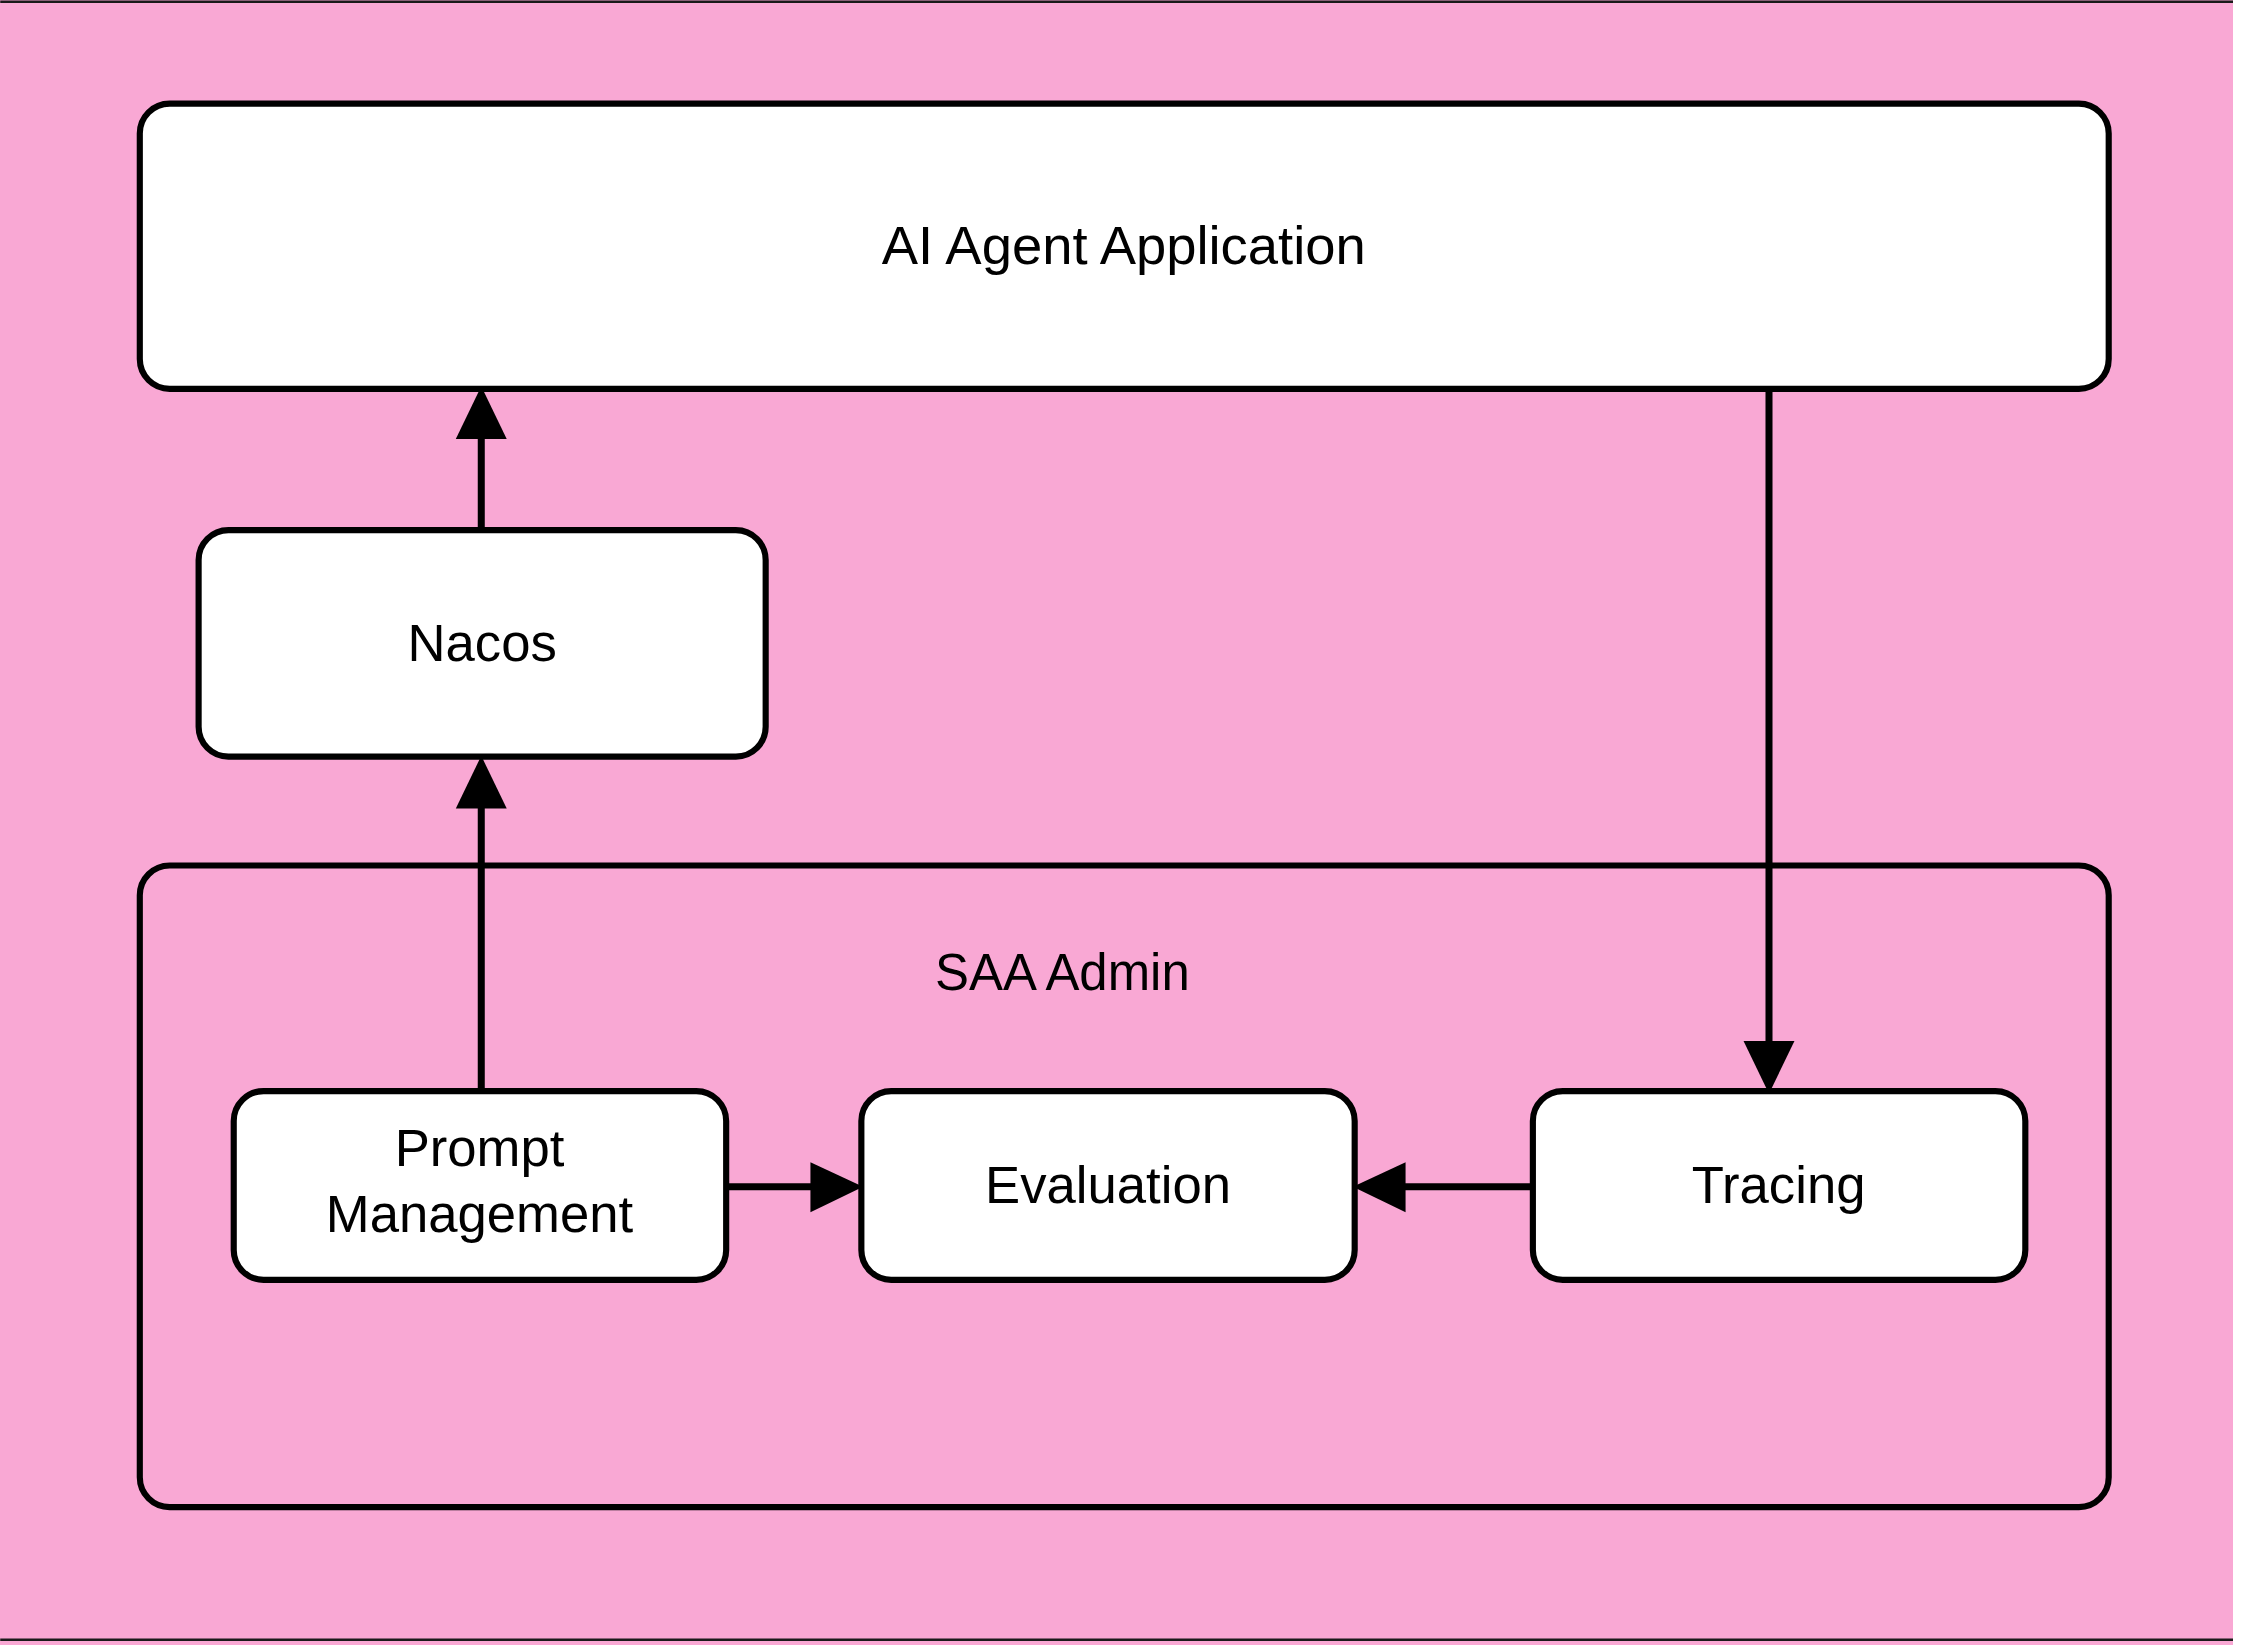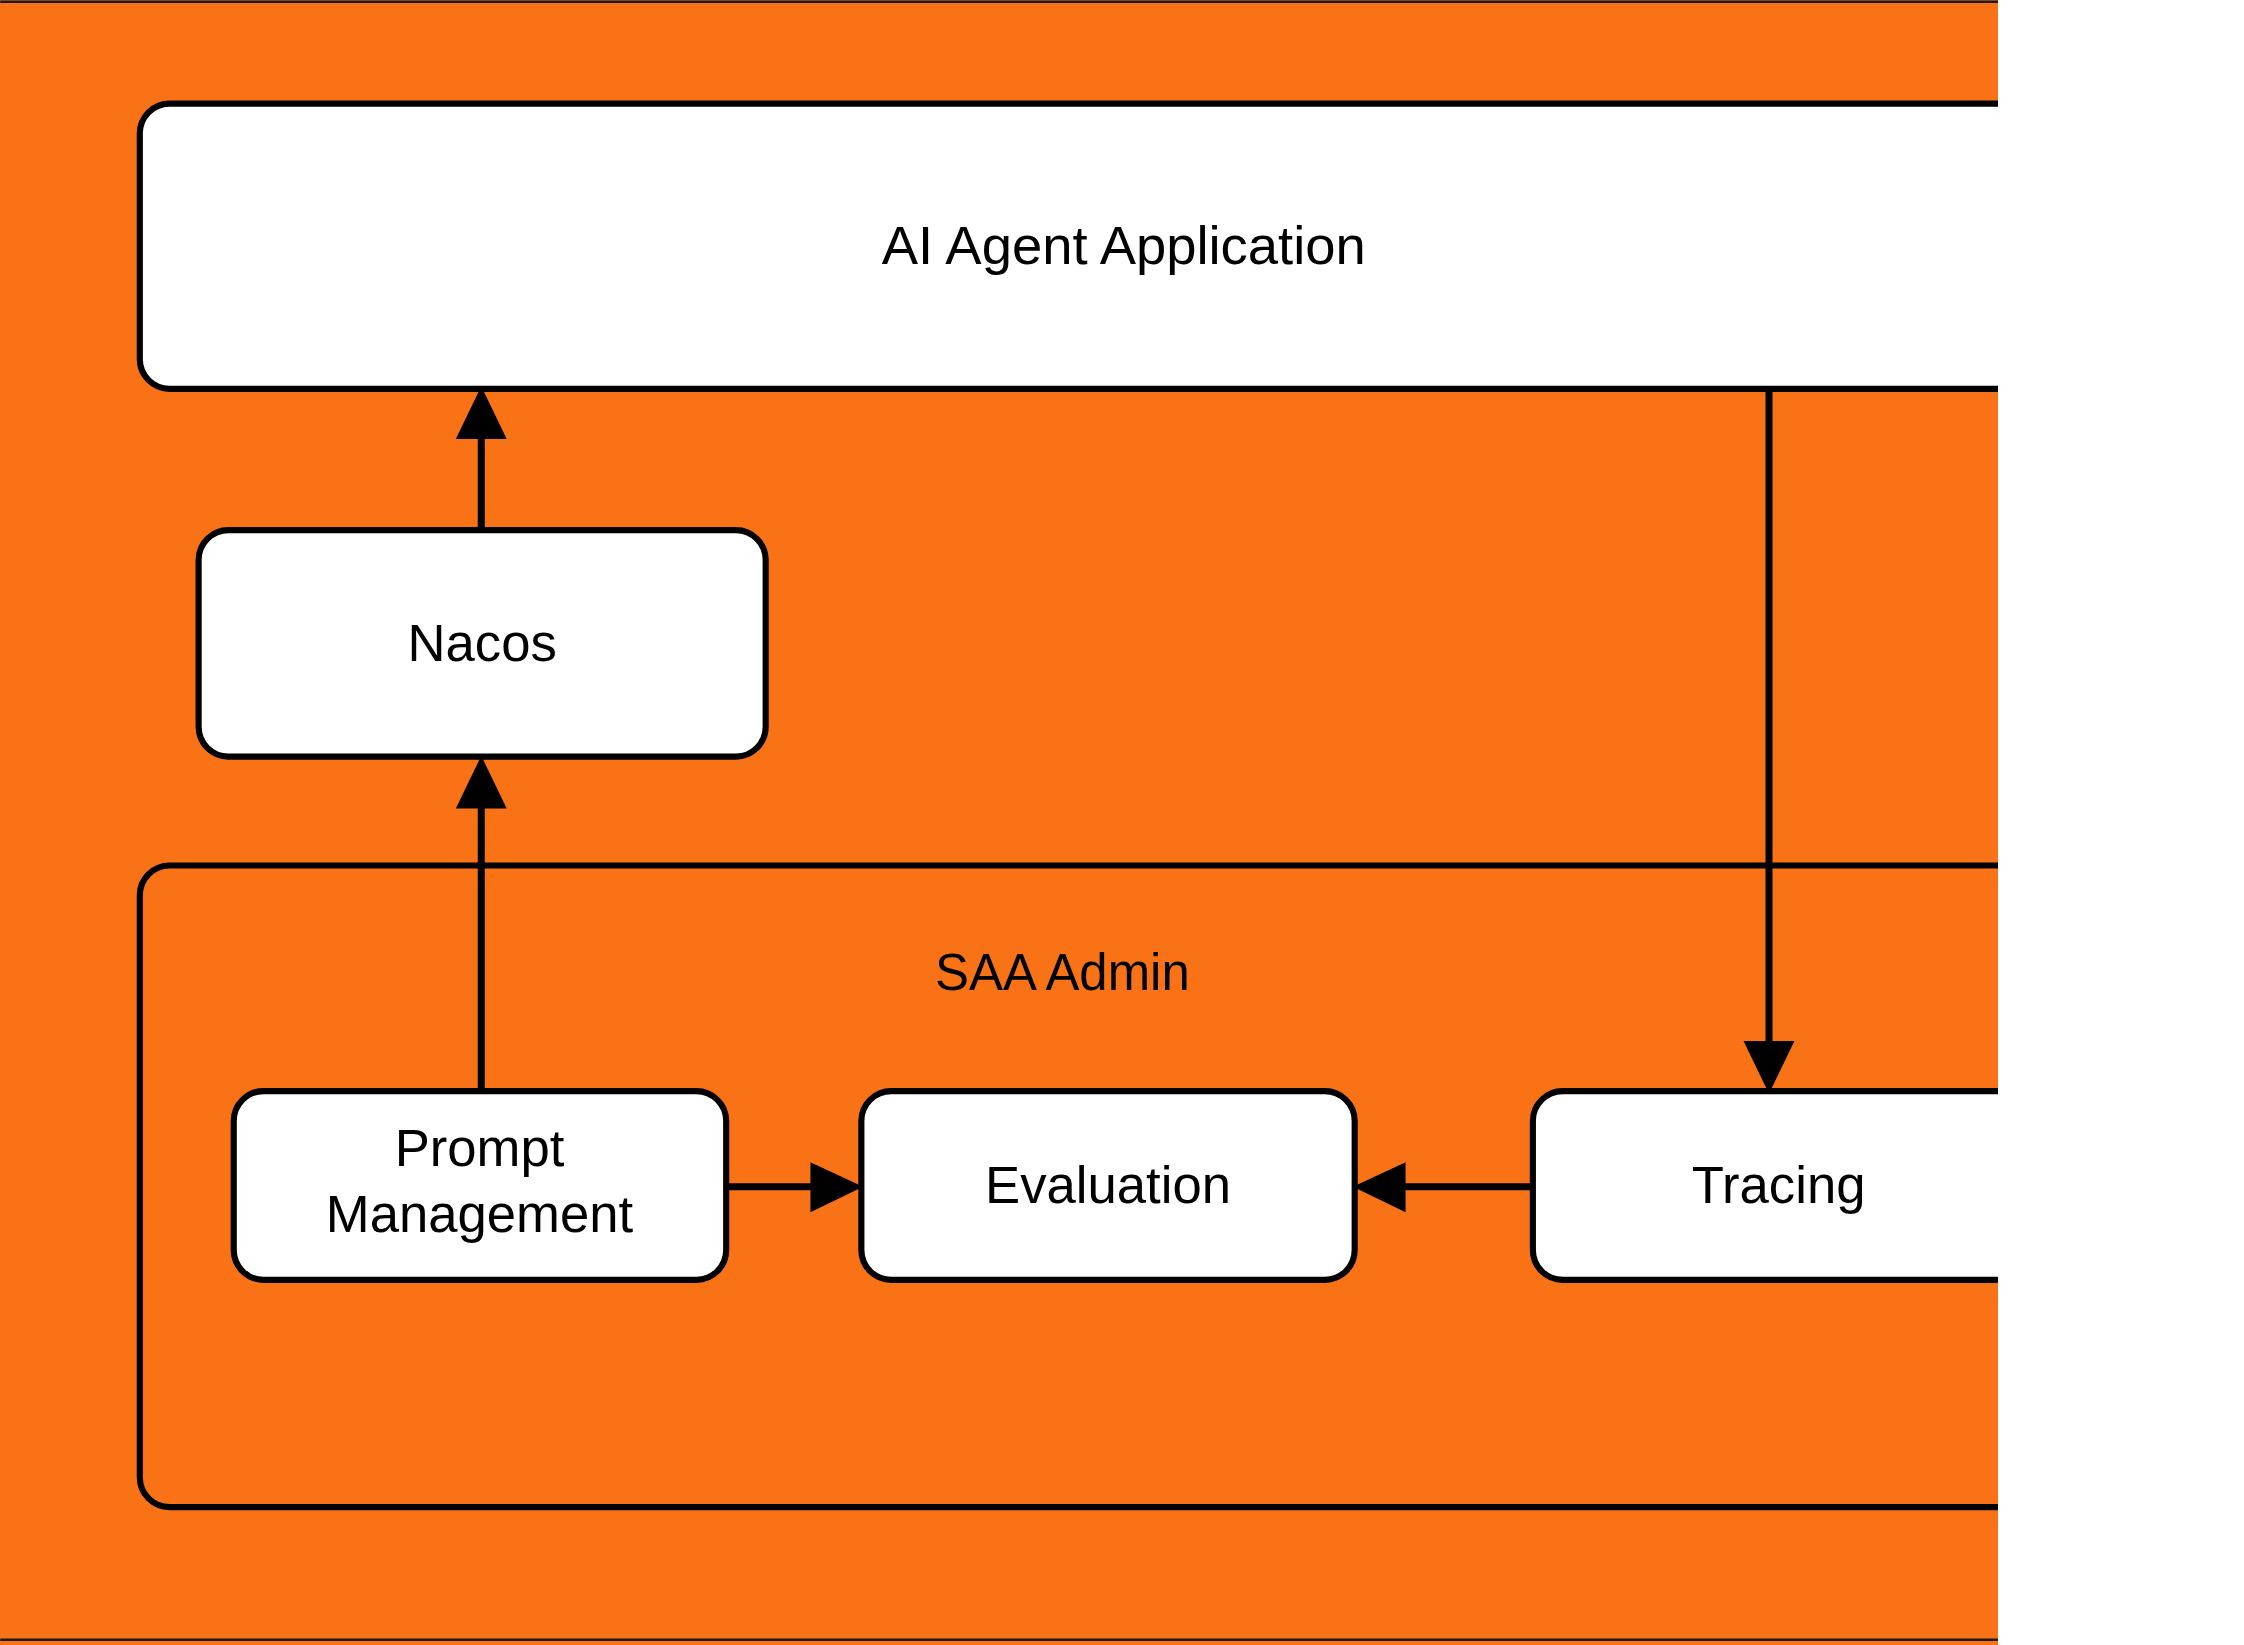--- a/index.html
+++ b/index.html
@@ -6,23 +6,23 @@
   html, body {
     margin: 0;
     padding: 0;
     background: #ffffff;
   }
   body {
     font-family: "Liberation Sans", sans-serif;
   }
   #canvas {
     position: relative;
-    width: 1998px;
+    width: 2233px;
     height: 1645px;
-    background: #f97316;
+    background: #f9a8d4;
     overflow: hidden;
   }
   #diagram-svg {
     position: absolute;
     left: 0;
     top: 0;
     width: 2245px;
     height: 1645px;
     display: block;
   }

